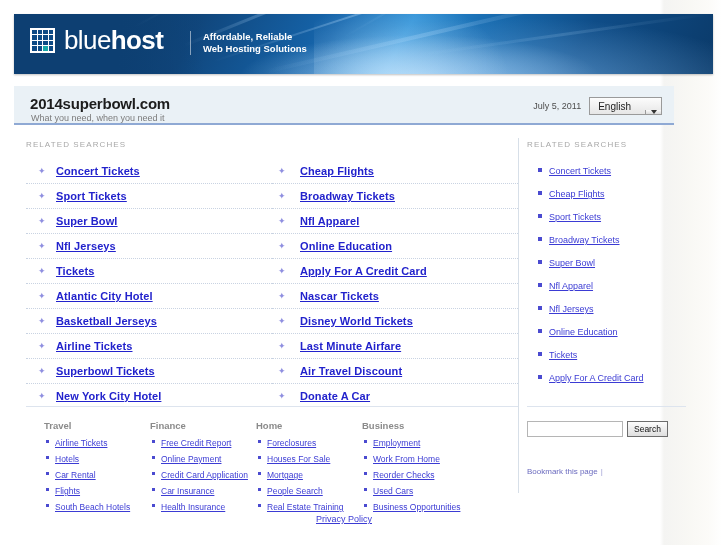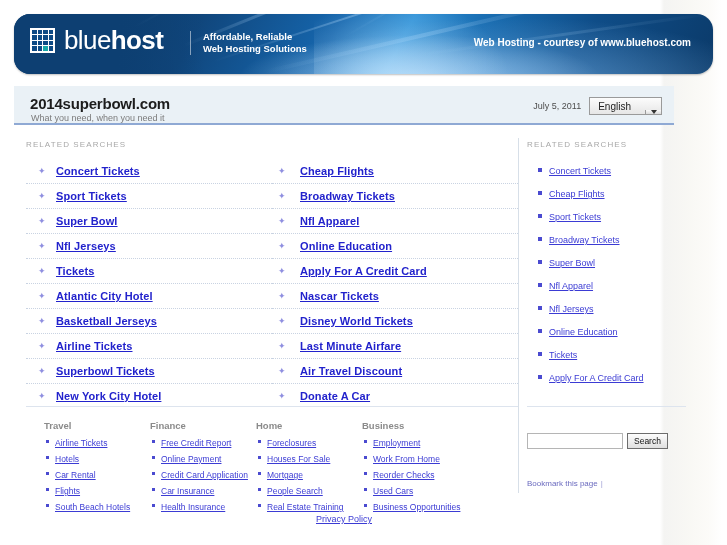--- a/index.html
+++ b/index.html
@@ -36,21 +36,21 @@
     pointer-events: none;
   }
 
   
   .banner {
     position: absolute;
     left: 14px;
     top: 14px;
     width: 699px;
     height: 60px;
-    border-radius: 16px;
+    border-radius: 0;
     overflow: hidden;
     background: #0e4a83;
     background:
       radial-gradient(ellipse 420px 120px at 72% 130%, rgba(150,205,255,.55) 0%, rgba(150,205,255,0) 62%),
       radial-gradient(ellipse 300px 70px at 58% 105%, rgba(215,238,255,.65) 0%, rgba(215,238,255,0) 60%),
       linear-gradient(118deg, #0c3a66 0%, #10467c 26%, #1666ad 45%, #2b8fd6 55%, #1a6fb4 64%, #0f4d88 80%, #0b3a69 100%);
     box-shadow: 0 1px 2px rgba(0,0,0,.25);
   }
   .banner .streak {
     position: absolute;
@@ -319,21 +319,21 @@
     white-space: nowrap;
   }
 
   
   .side-search {
     position: absolute;
     left: 501px;
     top: 266px;
     width: 159px;
     border-top: 1px solid #dde4ee;
-    padding-top: 26px;
+    padding-top: 14px;
   }
   .search-row { display: flex; align-items: stretch; gap: 4px; }
   .search-input {
     width: 96px;
     height: 16px;
     border: 1px solid #b5b5b5;
     background: #fff;
     font-family: "Liberation Sans", sans-serif;
     font-size: 9px;
     padding: 0 3px;
@@ -414,21 +414,20 @@
       <div class="brand-text">
         <span class="light">blue</span><span class="bold">host</span>
       </div>
     </div>
 
     <div class="tagline">
       <div>Affordable, Reliable</div>
       <div>Web Hosting Solutions</div>
     </div>
 
-    <div class="hosting-credit">Web Hosting - courtesy of www.bluehost.com</div>
   </div>
 
   <div class="titlebar">
     <div class="domain-title">2014superbowl.com</div>
     <div class="domain-sub">What you need, when you need it</div>
     <div class="date-lang">
       <span class="date-text">July 5, 2011</span>
       <div class="lang-select">
         <span class="val">English</span>
         <span class="arrow"></span>

